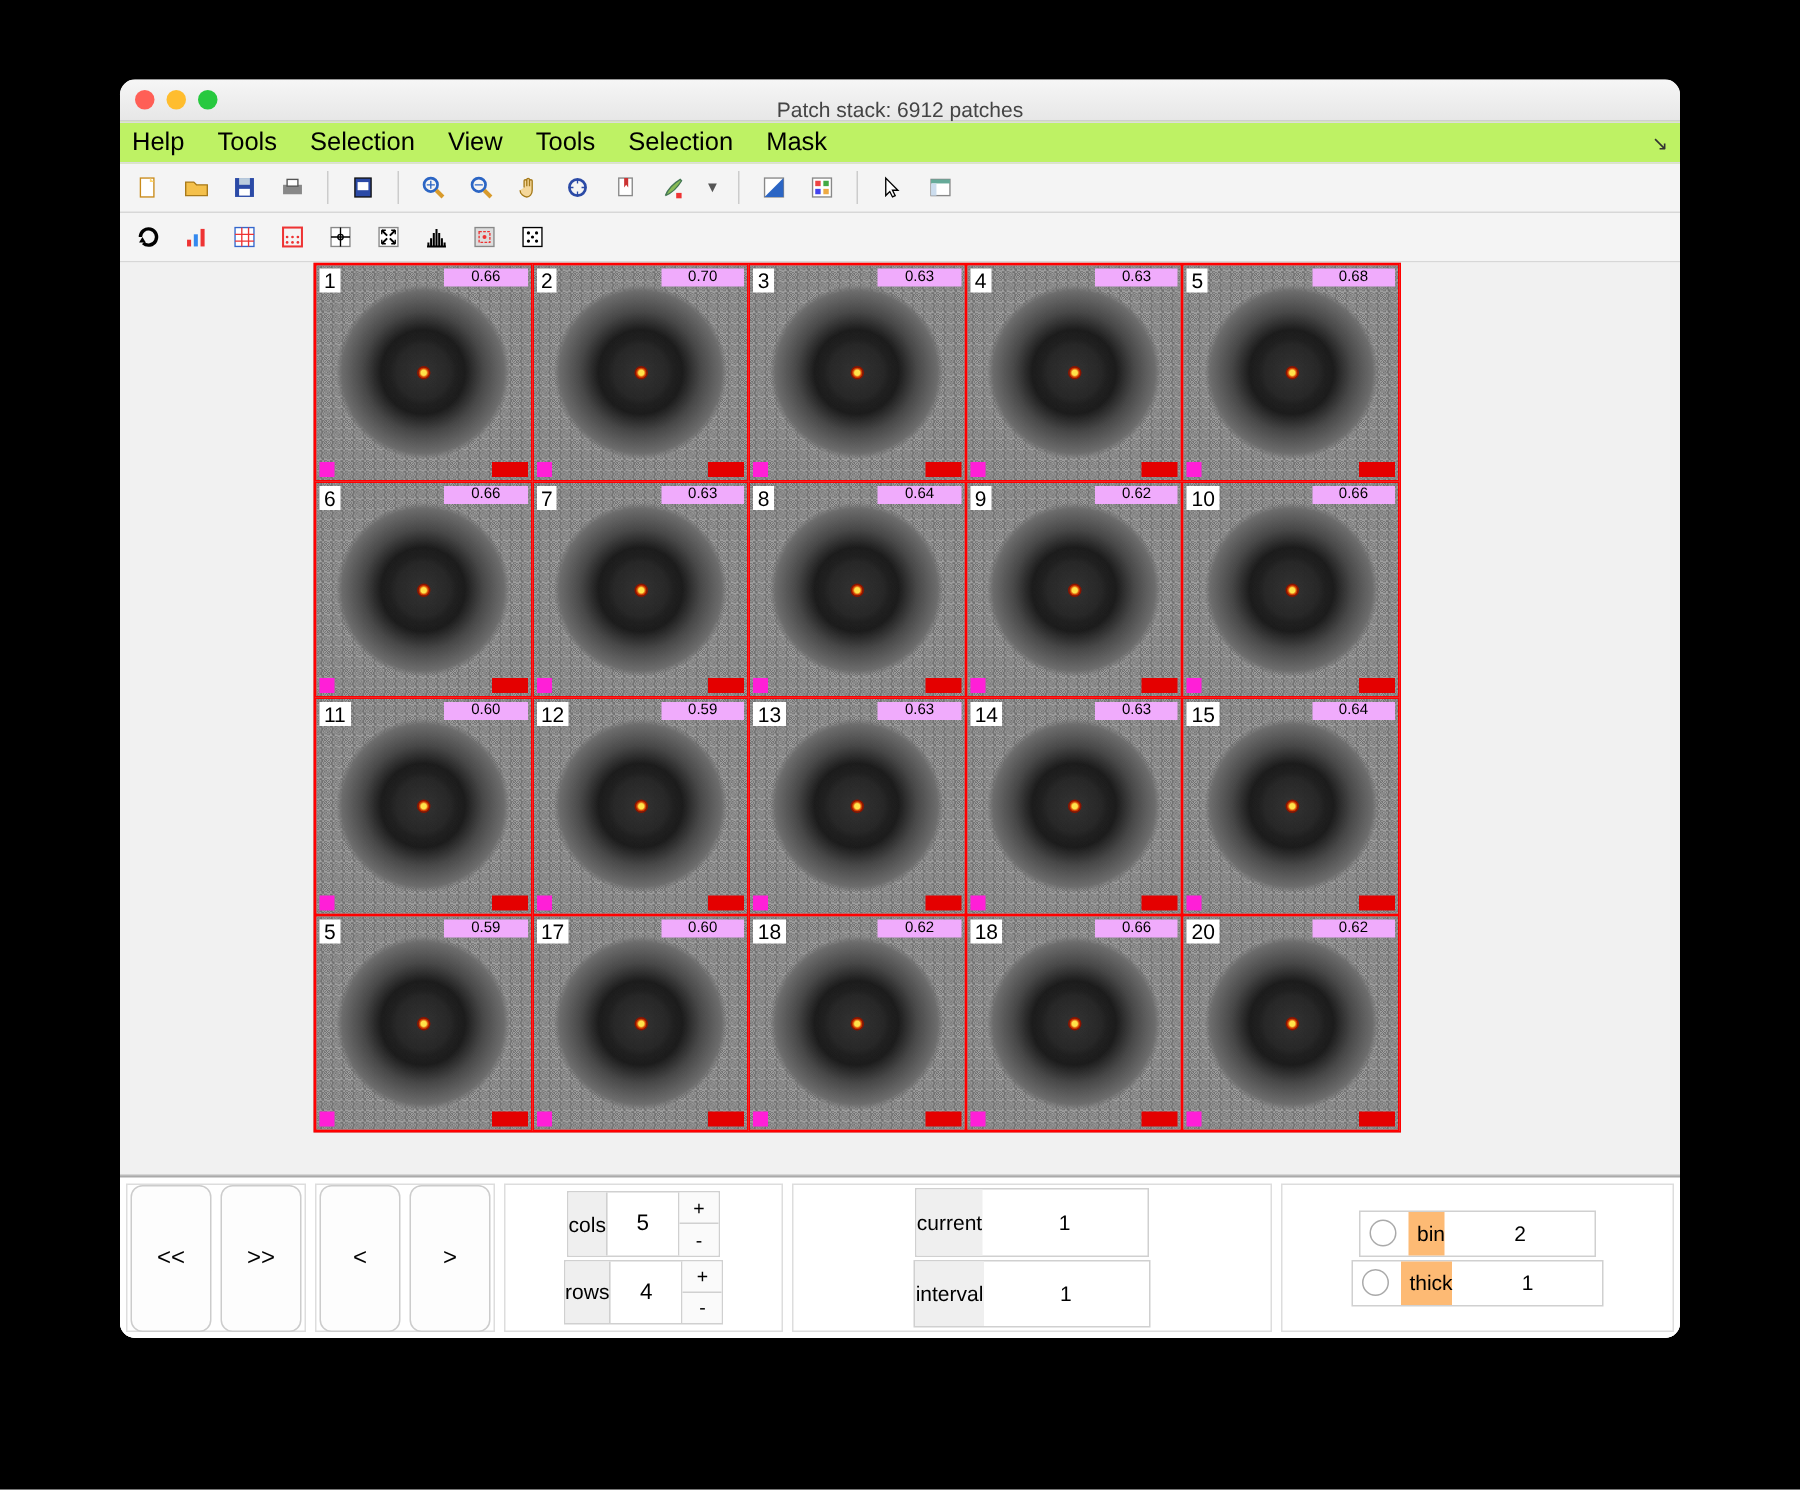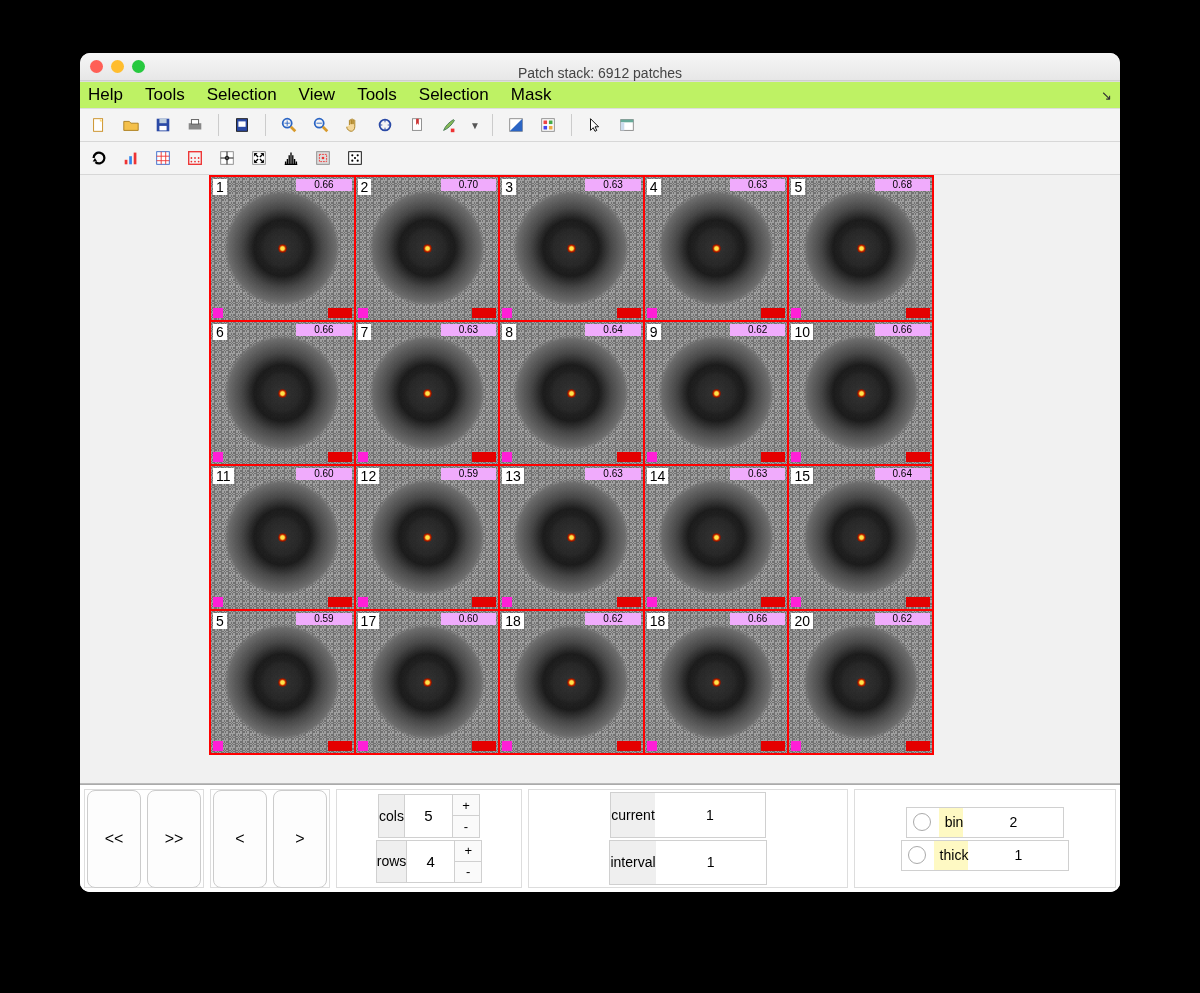--- a/index.html
+++ b/index.html
@@ -141,21 +141,21 @@
   .stepbtns{ width:26px; display:flex; flex-direction:column;}
   .stepbtns div{ flex:1; display:flex; align-items:center; justify-content:center; font-size:13px; border-bottom:1px solid #d0d0d0; background:#fafafa;}
   .stepbtns div:last-child{border-bottom:none;}
   .kv{ flex:1; display:flex; flex-direction:column; gap:2px; padding:2px;}
   .kvrow{ display:flex; height:48px; border:1px solid #d0d0d0;}
   .kvlabel{ flex:1; background:#efefef; display:flex; align-items:center; justify-content:center;}
   .kvval{ width:110px; display:flex; align-items:center; justify-content:center;}
   .rpanel{ width:262px; display:flex; flex-direction:column; gap:2px; padding:2px;}
   .rrow{ display:flex; align-items:center; height:31px; border:1px solid #d0d0d0;}
   .radio{ width:18px;height:18px;border:1px solid #aaa;border-radius:50%; margin:0 8px 0 6px; background:#fff;}
-  .rlabel{ flex:1; background:#fef9c3; align-self:stretch; display:flex; align-items:center; padding-left:6px;}
+  .rlabel{ flex:1; background:#fdba74; align-self:stretch; display:flex; align-items:center; padding-left:6px;}
   .rval{ width:100px; text-align:center;}
 </style>
 </head>
 <body>
 
 <div class="window">
 
   <div class="titlebar">
     <div class="traffic">
       <div class="dot r"></div>

